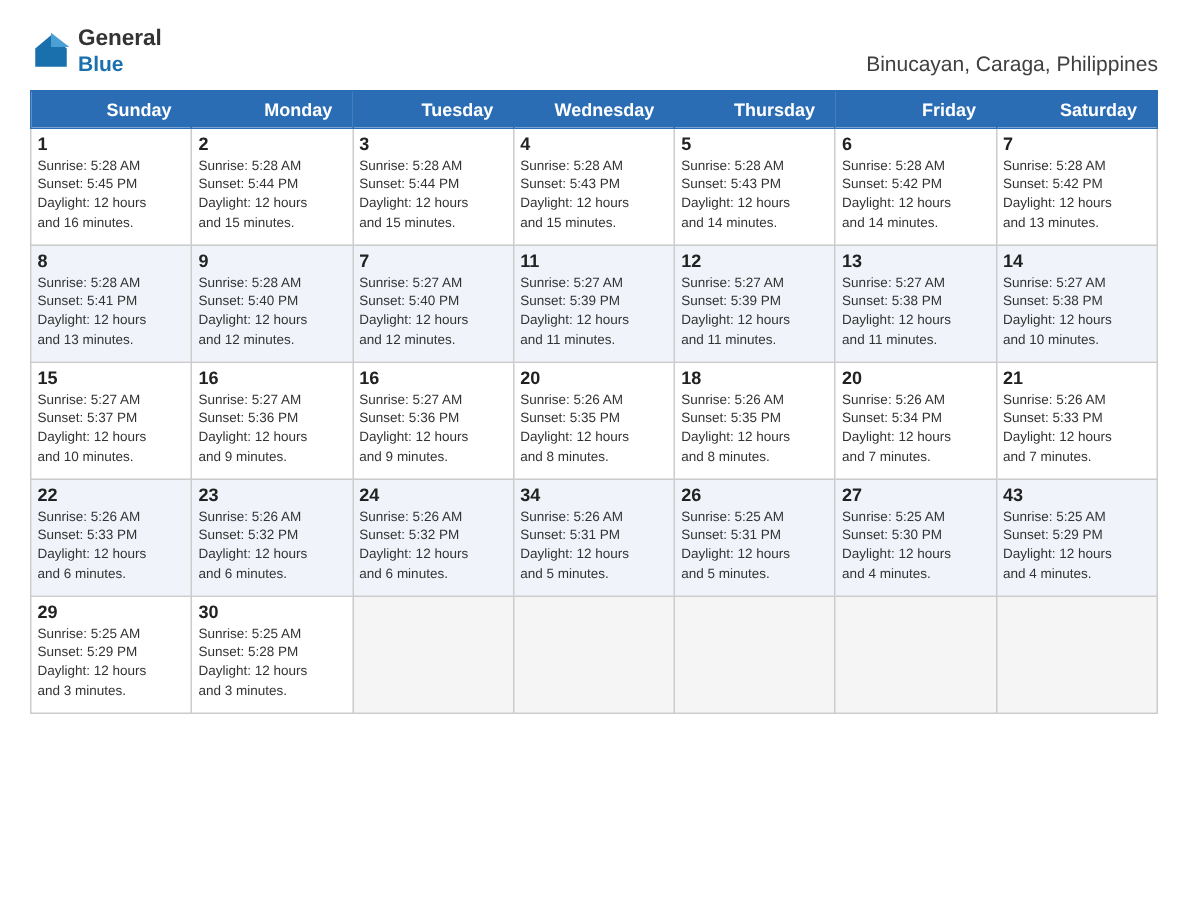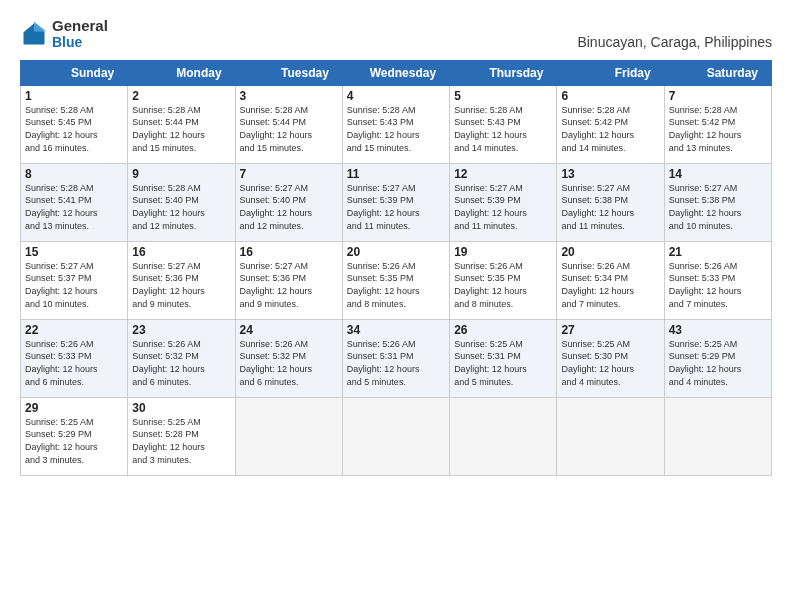--- a/index.html
+++ b/index.html
@@ -261,21 +261,21 @@
 and 9 minutes.</div>
           </td>
           <td>
             <span class="day-num">20</span>
             <div class="day-info" style="white-space: pre-line;">Sunrise: 5:26 AM
 Sunset: 5:35 PM
 Daylight: 12 hours
 and 8 minutes.</div>
           </td>
           <td>
-            <span class="day-num">19</span>
+            <span class="day-num">18</span>
             <div class="day-info" style="white-space: pre-line;">Sunrise: 5:26 AM
 Sunset: 5:35 PM
 Daylight: 12 hours
 and 8 minutes.</div>
           </td>
           <td>
             <span class="day-num">20</span>
             <div class="day-info" style="white-space: pre-line;">Sunrise: 5:26 AM
 Sunset: 5:34 PM
 Daylight: 12 hours

